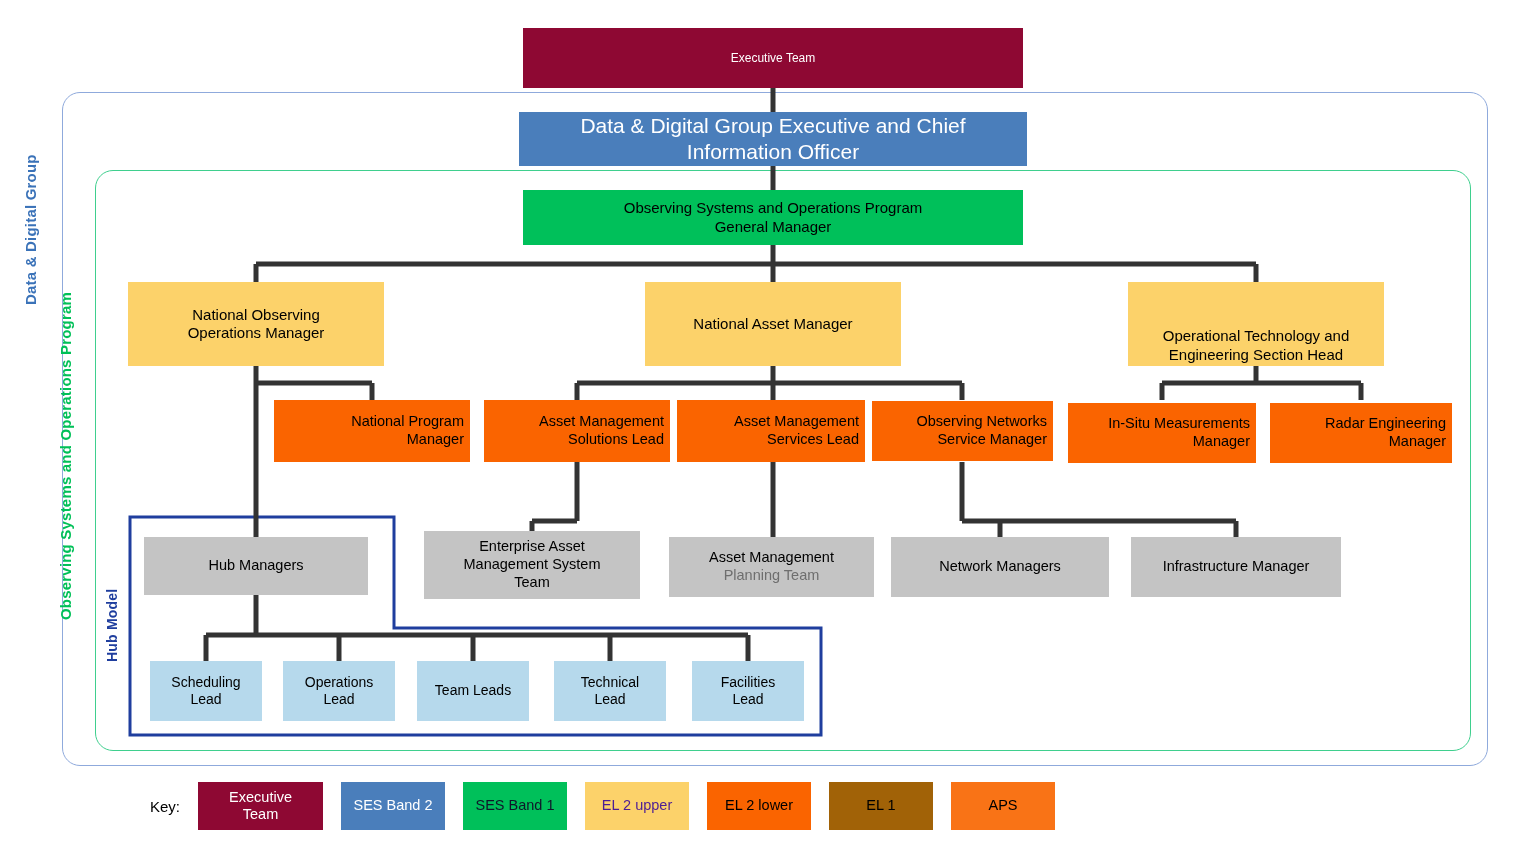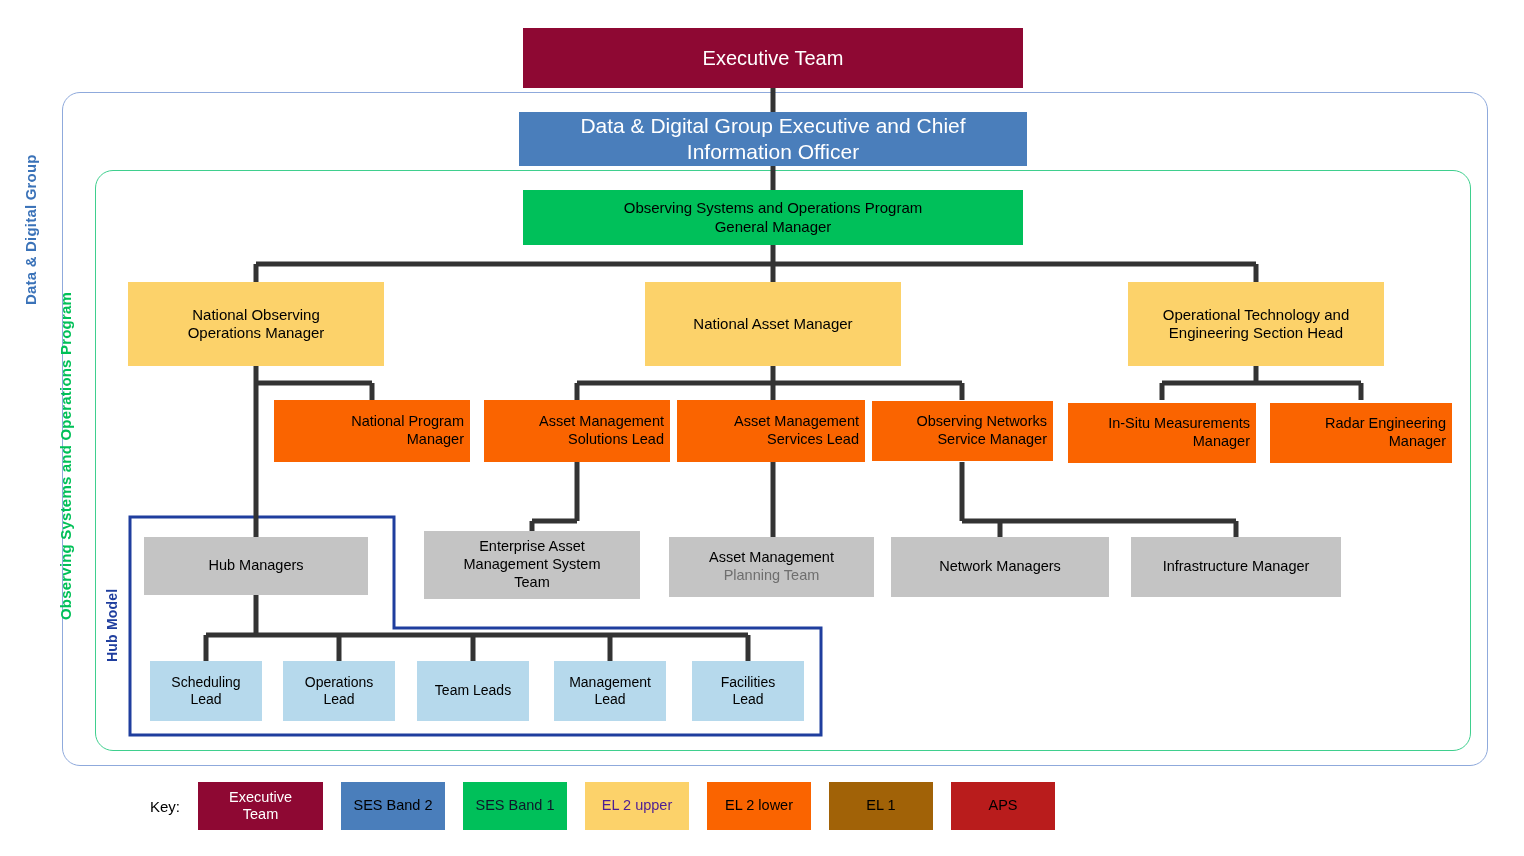--- a/index.html
+++ b/index.html
@@ -52,21 +52,21 @@
     box-sizing:border-box;
     display:flex;
     align-items:center;
     justify-content:center;
     text-align:center;
     line-height:1.22;
     padding:2px 6px;
     z-index:3;
   }
   .node span{ display:block; width:100%; }
-  .exec  { background:#8E0833; color:#ffffff; font-size:20px; }
+  .exec  { background:#8E0833; color:#ffffff; font-size:12px; }
   .ses2  { background:#4A7EBB; color:#ffffff; font-size:21px; }
   .ses1  { background:#00C05A; color:#000000; font-size:15px; }
   .el2u  { background:#FCD26A; color:#000000; font-size:15px; }
   .el2l  { background:#FA6400; color:#000000; font-size:14.5px;text-align:right; }
   .el1   { background:#C4C4C4; color:#000000; font-size:14.5px; }
   .aps   { background:#B6D9EC; color:#000000; font-size:14px; }
   .dimline{ color:#6e6e6e; }
 
   
   #lines{ position:absolute; left:0; top:0; width:1524px; height:856px; z-index:1; pointer-events:none; }
@@ -172,21 +172,21 @@
 
   <div class="node el2u" style="left:128px; top:282px; width:256px; height:84px; flex-direction:column;padding-left:6px;">
     <span>National Observing</span>
     <span>Operations Manager</span>
   </div>
 
   <div class="node el2u" style="left:645px; top:282px; width:256px; height:84px;">
     <span>National Asset Manager</span>
   </div>
 
-  <div class="node el2u" style="left:1128px; top:282px; width:256px; height:84px; flex-direction:column;">
+  <div class="node el2u" style="left:1128px; top:282px; width:256px; height:84px; flex-direction:column;justify-content:flex-end;">
     <span>Operational Technology and</span>
     <span>Engineering Section Head</span>
   </div>
 
   <div class="node el2l" style="left:274px; top:400px; width:196px; height:62px; flex-direction:column;">
     <span>National Program</span>
     <span>Manager</span>
   </div>
 
   <div class="node el2l" style="left:484px; top:400px; width:186px; height:62px; flex-direction:column;">
@@ -245,49 +245,49 @@
   <div class="node aps" style="left:283px; top:661px; width:112px; height:60px; flex-direction:column;">
     <span>Operations</span>
     <span>Lead</span>
   </div>
 
   <div class="node aps" style="left:417px; top:661px; width:112px; height:60px;">
     <span>Team Leads</span>
   </div>
 
   <div class="node aps" style="left:554px; top:661px; width:112px; height:60px; flex-direction:column;">
-    <span>Management</span>
+    <span>Technical</span>
     <span>Lead</span>
   </div>
 
   <div class="node aps" style="left:692px; top:661px; width:112px; height:60px; flex-direction:column;">
     <span>Facilities</span>
     <span>Lead</span>
   </div>
 
   <div id="key">
     <div id="key-label">Key:</div>
     <div id="key-chips" style="display:flex; align-items:center;">
         <div class="key-chip" style="background: rgb(142, 8, 51); color: rgb(255, 255, 255); width: 125px;">
           <div><span>Executive</span><br><span>Team</span></div>
         </div>
-        <div class="key-chip" style="background: rgb(74, 126, 187); color: #000000; width: 104px;">
+        <div class="key-chip" style="background: rgb(74, 126, 187); color: #ffffff; width: 104px;">
           <span>SES Band 2</span>
         </div>
         <div class="key-chip" style="background: rgb(0, 192, 90); color: #0f172a; width: 104px;">
           <span>SES Band 1</span>
         </div>
         <div class="key-chip" style="background: rgb(252, 210, 106); color: #4c1d95; width: 104px;">
           <span>EL 2 upper</span>
         </div>
         <div class="key-chip" style="background: rgb(250, 100, 0); color: rgb(0, 0, 0); width: 104px;">
           <span>EL 2 lower</span>
         </div>
         <div class="key-chip" style="background: #a16207; color: rgb(0, 0, 0); width: 104px;">
           <span>EL 1</span>
         </div>
-        <div class="key-chip" style="background: #b91c1c; color: rgb(0, 0, 0); width: 104px;">
+        <div class="key-chip" style="background: #f97316; color: rgb(0, 0, 0); width: 104px;">
           <span>APS</span>
         </div>
       </div>
   </div>
 
 </div>
 
 </body></html>

